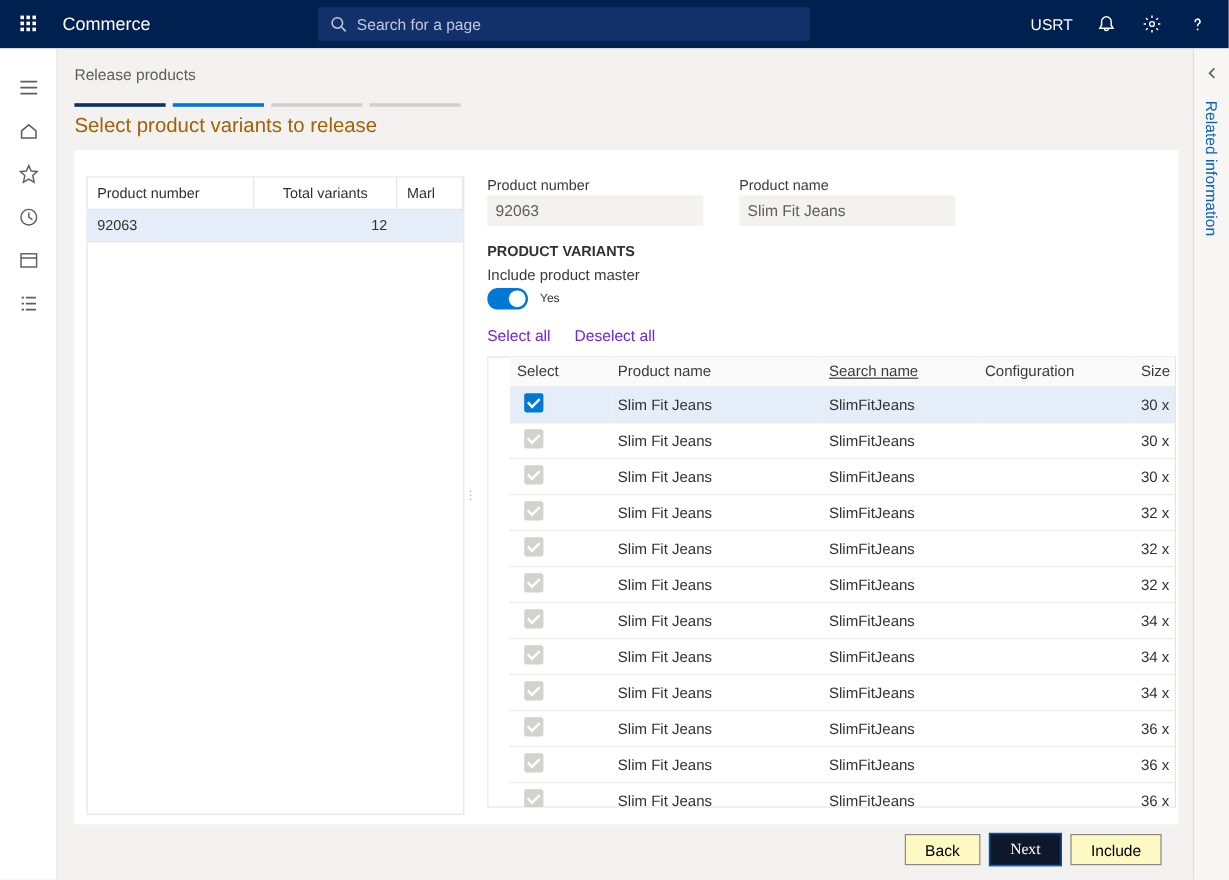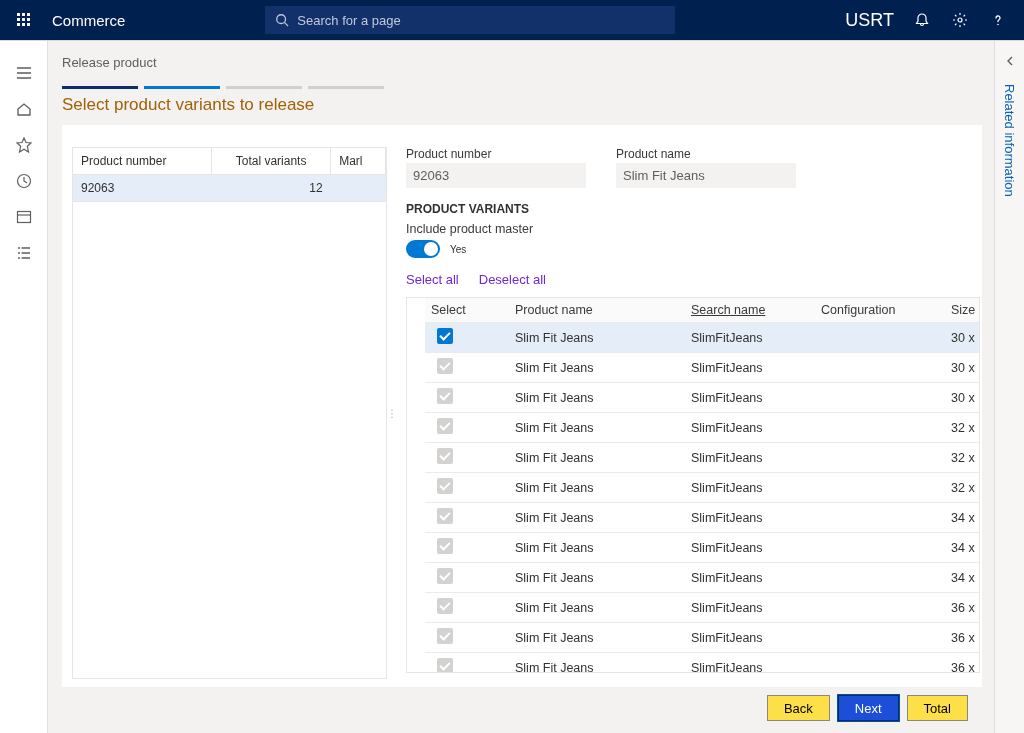--- a/index.html
+++ b/index.html
@@ -43,21 +43,21 @@
     padding: 0 10px;
   }
   .topbar .search svg { margin-right: 8px; flex-shrink: 0; }
   .topbar .search input {
     background: transparent; border: none; outline: none;
     color: #fff; font-size: 13px; width: 100%;
   }
   .topbar .search input::placeholder { color: #c0c8db; }
   .topbar .spacer { flex: 1; }
   .topbar .right { display: flex; align-items: center; gap: 18px; padding-right: 16px; }
-  .topbar .right .usr { font-size: 18px; }
+  .topbar .right .usr { font-size: 13px; }
   .topbar .icon-btn {
     width: 20px; height: 20px;
     display: flex; align-items: center; justify-content: center;
     cursor: pointer;
     color: #fff;
   }
 
   
   .body {
     display: flex;
@@ -232,28 +232,29 @@
 
   
   .footer {
     display: flex; justify-content: flex-end; gap: 8px;
     padding: 8px 14px 12px 0;
   }
   .btn {
     height: 26px; padding: 0 16px;
     font-size: 13px;
     border: 1px solid #8a8886;
-    background: #fde047;
+    background: #fef9c3;
     cursor: pointer;
   }
   .btn.primary {
-    background: #1d4ed8;
+    background: #0f172a;
     color: #fff;
     border-color: #032f5f;
     outline: 1px solid #0250a0;
+    font-family: Liberation Serif, serif;
   }
 
   
   .rightpane {
     width: 30px;
     border-left: 1px solid #e1dfdd;
     background: #f7f6f5;
     display: flex; flex-direction: column; align-items: center;
     padding-top: 14px;
   }
@@ -349,21 +350,21 @@
         </svg>
       </div>
     <div class="rail-btn">
         <svg viewBox="0 0 18 18" fill="none">
           <path d="M3 4h2M6.5 4h8.5M3 9h2M6.5 9h8.5M3 14h2M6.5 14h8.5" stroke="#605e5c" stroke-width="1.4"></path>
         </svg>
       </div>
   </div>
 
   <div class="content">
-    <div class="page-title-small">Release product</div>
+    <div class="page-title-small">Release products</div>
     <div class="wizard-steps">
       <div class="step done"></div>
       <div class="step current"></div>
       <div class="step"></div>
       <div class="step"></div>
     </div>
     <div class="wizard-title">Select product variants to release</div>
 
     <div class="main-panel">
 
@@ -513,21 +514,21 @@
               </tbody>
           </table>
         </div>
       </div>
 
     </div>
 
     <div class="footer">
       <button class="btn">Back</button>
       <button class="btn primary">Next</button>
-      <button class="btn">Total</button>
+      <button class="btn">Include</button>
     </div>
   </div>
 
   <div class="rightpane">
     <span class="chevron">
       <svg width="12" height="12" viewBox="0 0 12 12" fill="none">
           <path d="M8 2L4 6l4 4" stroke="#605e5c" stroke-width="1.4"></path>
         </svg>
     </span>
     <span class="vertical-label">Related information</span>

